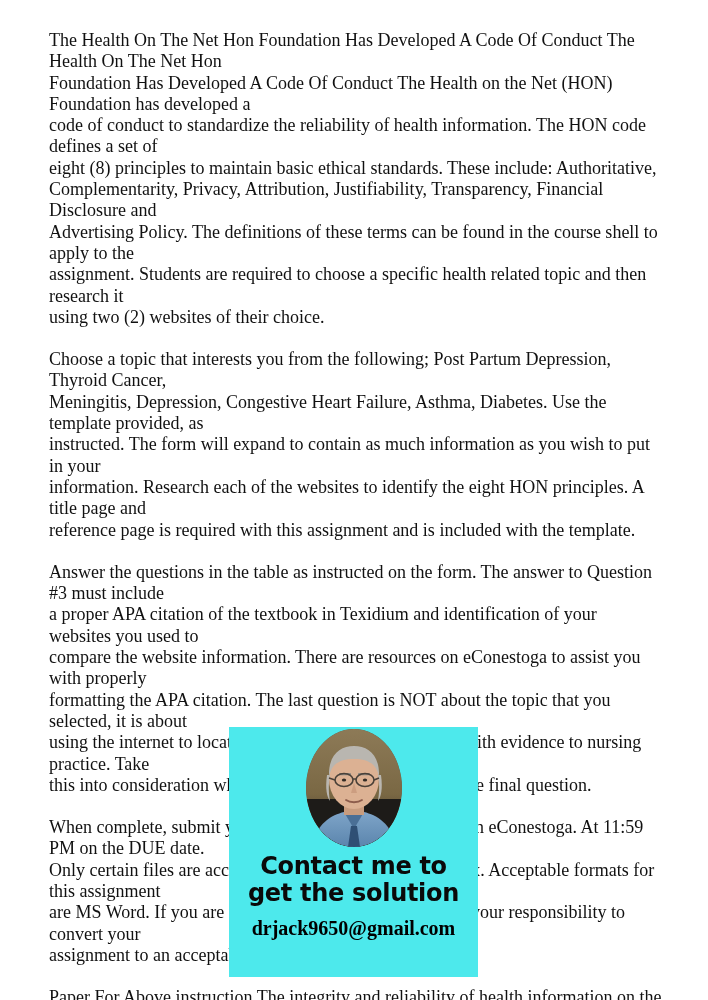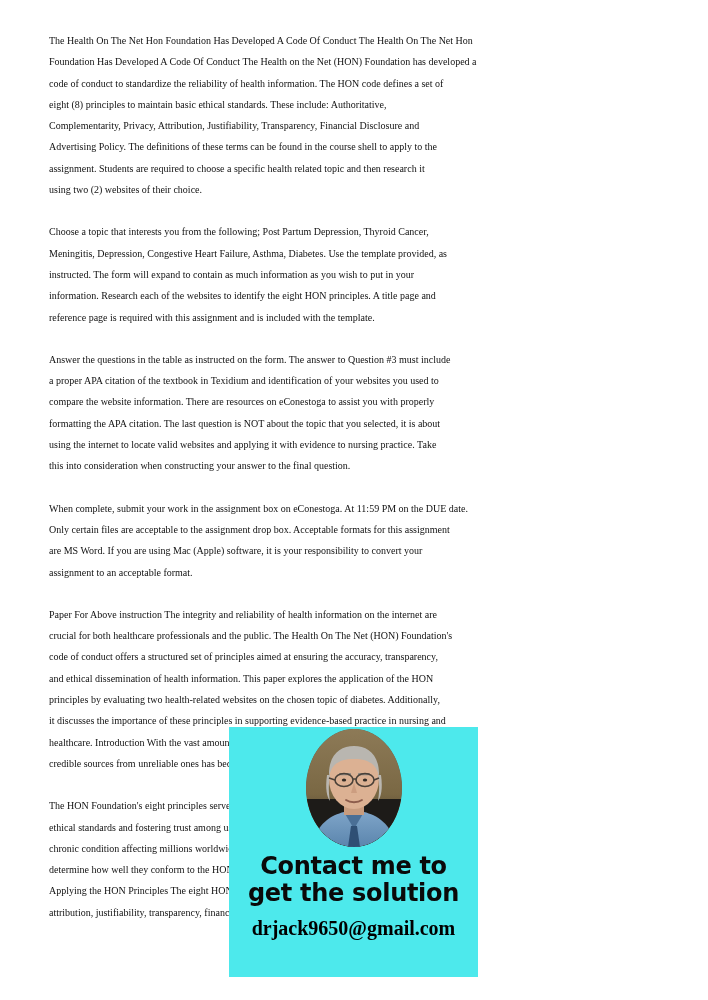--- a/index.html
+++ b/index.html
@@ -20,21 +20,21 @@
     overflow: hidden;
   }
   #doc-body {
     position: absolute;
     left: 49px;
     top: 30px;
     width: 613px;
   }
   .para {
     margin: 0 0 21px 0;
-    font-size: 10px;
+    font-size: 18px;
     line-height: 21.3px;
     text-align: left;
     color: #111111;
     white-space: pre-line;
   }
   .para:last-child { margin-bottom: 0; }
 
   
   #promo-overlay {
     position: absolute;

